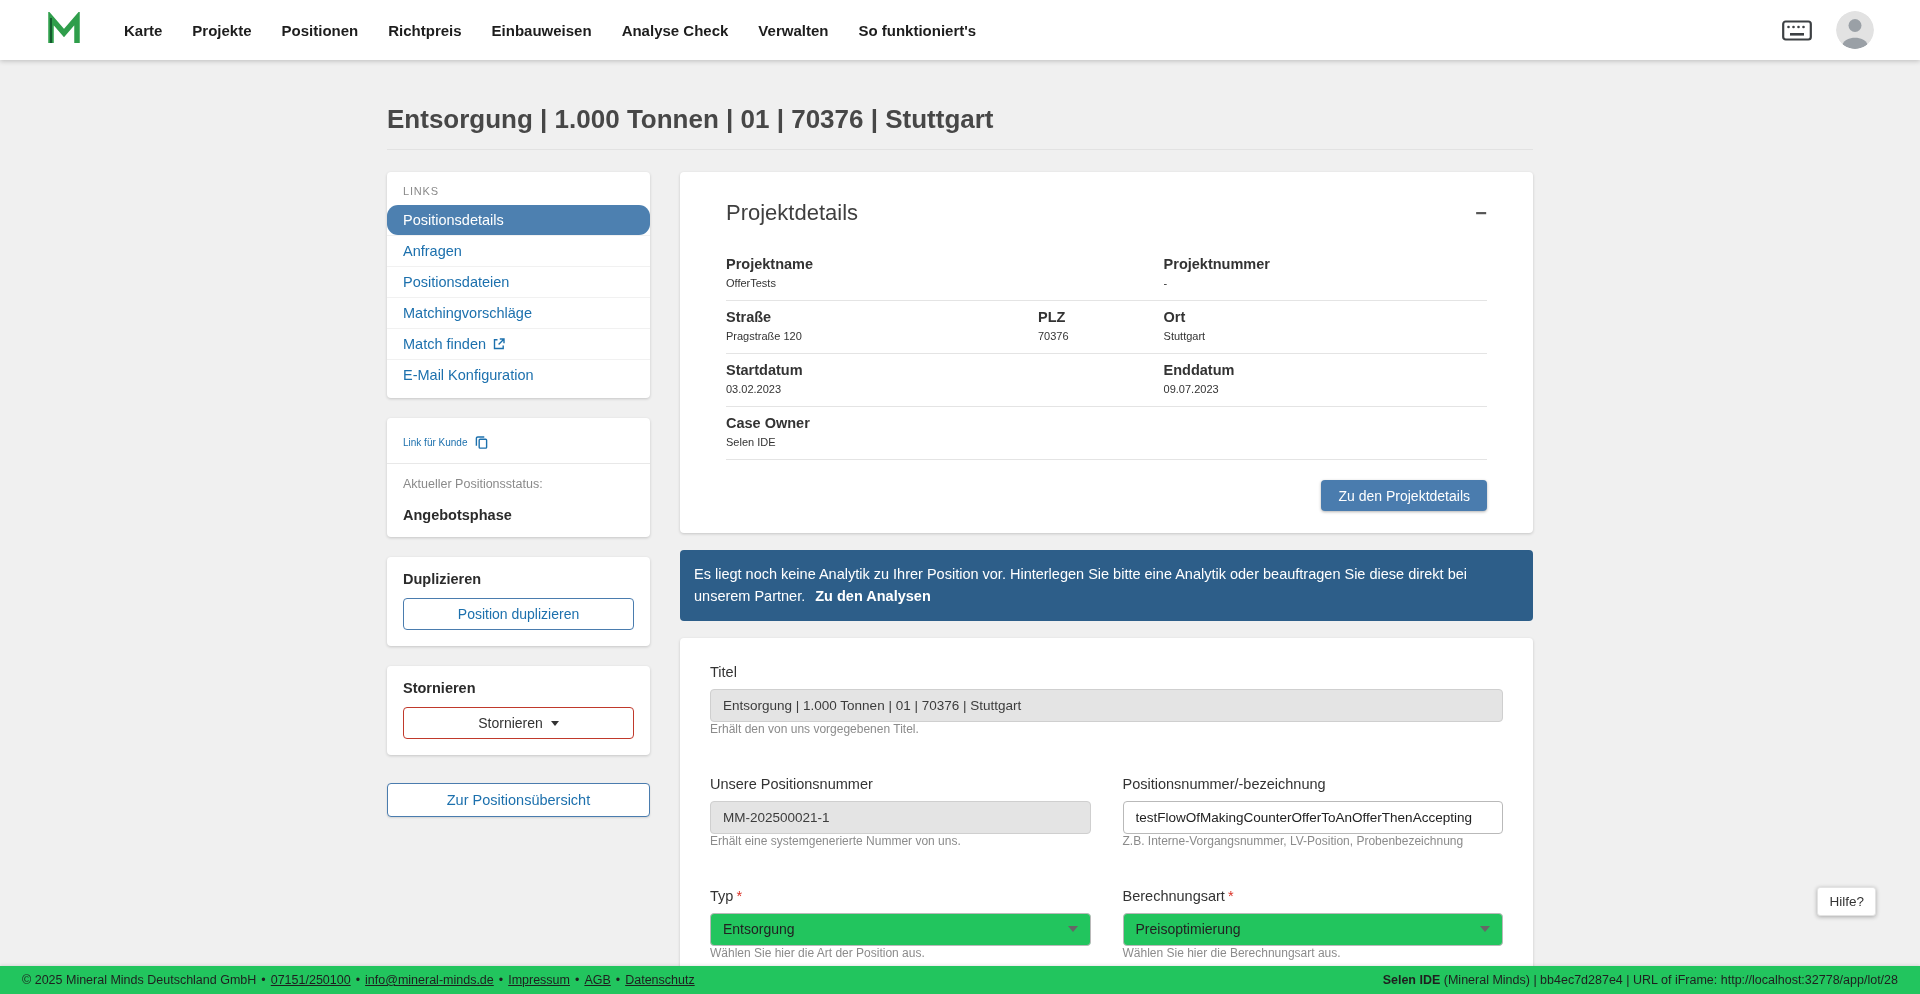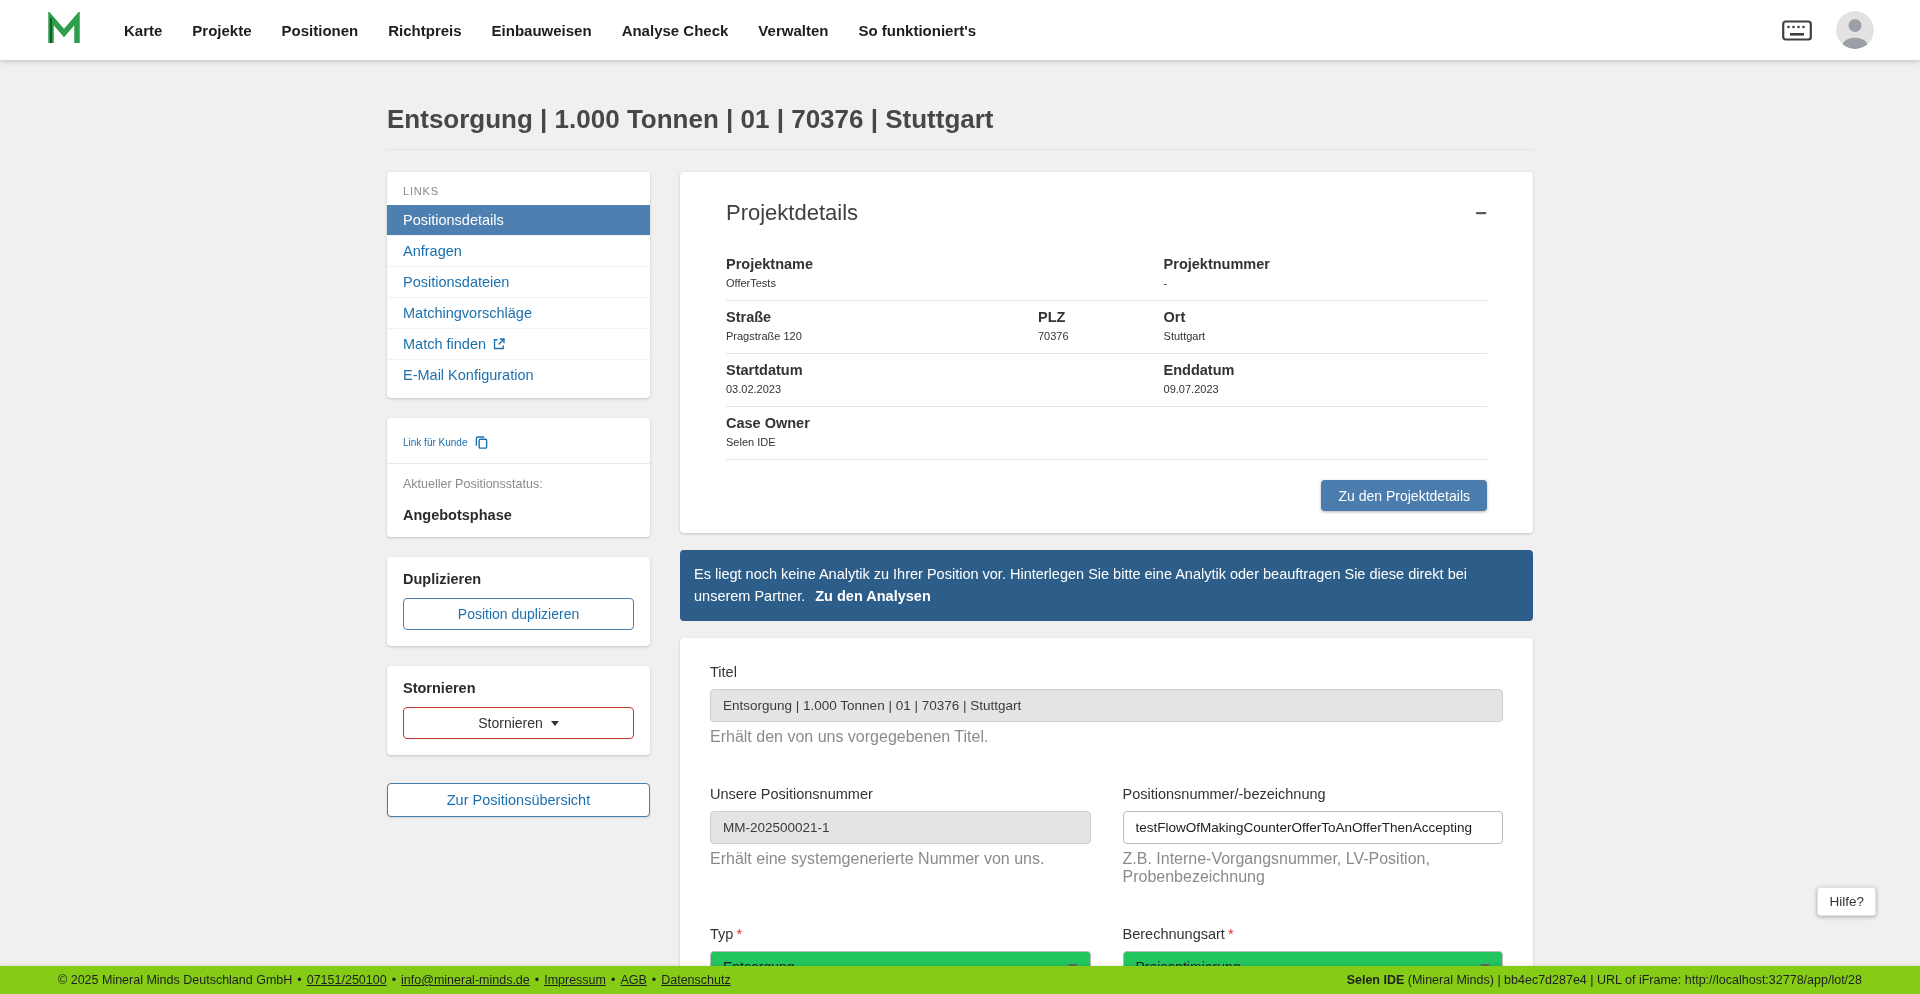--- a/index.html
+++ b/index.html
@@ -32,21 +32,21 @@
   .page-title { font-size: 26px; line-height: 30px; font-weight: 600; color: #474747; }
   .title-divider { border-bottom: 1px solid #e2e2e2; margin: 15px 0 22px; }
   .columns { display: flex; gap: 30px; align-items: flex-start; }
 
   
   .sidebar { width: 263px; flex: none; }
   .card { background: #fff; border-radius: 4px; box-shadow: 0 1px 3px rgba(0,0,0,0.18); }
   .links-card { overflow: hidden; padding-bottom: 8px; }
   .links-header { padding: 13px 16px 8px; font-size: 11px; letter-spacing: 0.8px; color: #8a8a8a; }
   .side-link { display: flex; align-items: center; gap: 7px; padding: 7px 16px; font-size: 14.5px; font-weight: 500; color: #1c70ad; border-top: 1px solid #f1f1f1; }
-  .side-link.active { background: #4d80b0; color: #fff; border-top: none; }
+  .side-link.active { background: #4d80b0; color: #fff; border-top: none; border-radius: 11px; }
   .info-card { padding: 14px 16px; margin-top: 20px; }
   .customer-link { color: #1c70ad; font-size: 10px; font-weight: 500; display: inline-flex; align-items: center; gap: 7px; }
   .info-divider { border-top: 1px solid #e8e8e8; margin: 13px -16px 13px; }
   .status-label { font-size: 12.5px; color: #8a8a8a; margin-bottom: 16px; }
   .status-value { font-size: 14.5px; font-weight: 700; color: #2b2b2b; }
   .action-card { padding: 14px 16px 16px; margin-top: 20px; }
   .action-title { font-size: 14.5px; font-weight: 700; color: #2b2b2b; margin-bottom: 11px; }
   .btn-outline-blue {
     width: 100%; height: 32px; background: #fff; border: 1px solid #4a7cae;
     color: #1c70ad; border-radius: 4px; font-size: 14px; font-weight: 500; cursor: pointer;
@@ -86,39 +86,39 @@
     padding: 13px 6px 13px 14px; font-size: 14.5px; line-height: 1.55;
   }
   .banner-link { color: #fff; font-weight: 700; margin-left: 6px; }
 
   .form-card { margin-top: 17px; padding: 26px 30px 70px; }
   .form-label { font-size: 14.5px; color: #333; display: block; margin-bottom: 9px; }
   .req { color: #d93025; margin-left: 3px; }
   .input { width: 100%; height: 33px; border-radius: 4px; font-size: 13.5px; padding: 0 12px; }
   .input.disabled { background: #e4e4e4; border: 1px solid #cfcfcf; color: #3c3c3c; }
   .input.editable { background: #fff; border: 1px solid #b9b9b9; color: #222; }
-  .helper { margin-top: 6px; font-size: 16px; color: #8b8b8b; }
+  .helper { font-size: 12px; color: #8b8b8b; }
   .form-row { display: grid; grid-template-columns: 1fr 1fr; gap: 32px; margin-top: 40px; }
   .select {
     height: 33px; border: 1px solid #b9b9b9; border-radius: 4px; background: #22c55e;
     display: flex; align-items: center; justify-content: space-between;
     padding: 0 12px; font-size: 14px; color: #222; cursor: pointer;
   }
   .select-arrow { width: 0; height: 0; border-left: 5px solid transparent; border-right: 5px solid transparent; border-top: 6px solid #666; }
 
   
   .hilfe {
     position: absolute; right: 44px; bottom: 78px; background: #fff;
     border: 1px solid #e3e3e3; border-radius: 3px; padding: 6px 11px;
     font-size: 13.5px; color: #333; cursor: pointer; box-shadow: 0 1px 4px rgba(0,0,0,0.3);
   }
   .footer {
-    position: absolute; left: 0; right: 0; bottom: 0; height: 28px; background: #84cc16;
+    position: absolute; left: 0; right: 0; bottom: 0; height: 28px; background: #22c55e;
     display: flex; align-items: center; justify-content: space-between;
-    padding: 0 58px; font-size: 12.5px; color: #1f1f1f; z-index: 20;
+    padding: 0 22px; font-size: 12.5px; color: #1f1f1f; z-index: 20;
     box-shadow: 0 -1px 3px rgba(0,0,0,0.1);
   }
   .footer-left { display: flex; align-items: center; white-space: nowrap; }
   .f-link { color: #1f1f1f; text-decoration: underline; }
   .sep { margin: 0 5px; }
   .footer-right { white-space: nowrap; }
 </style>
 </head>
 <body>
 

